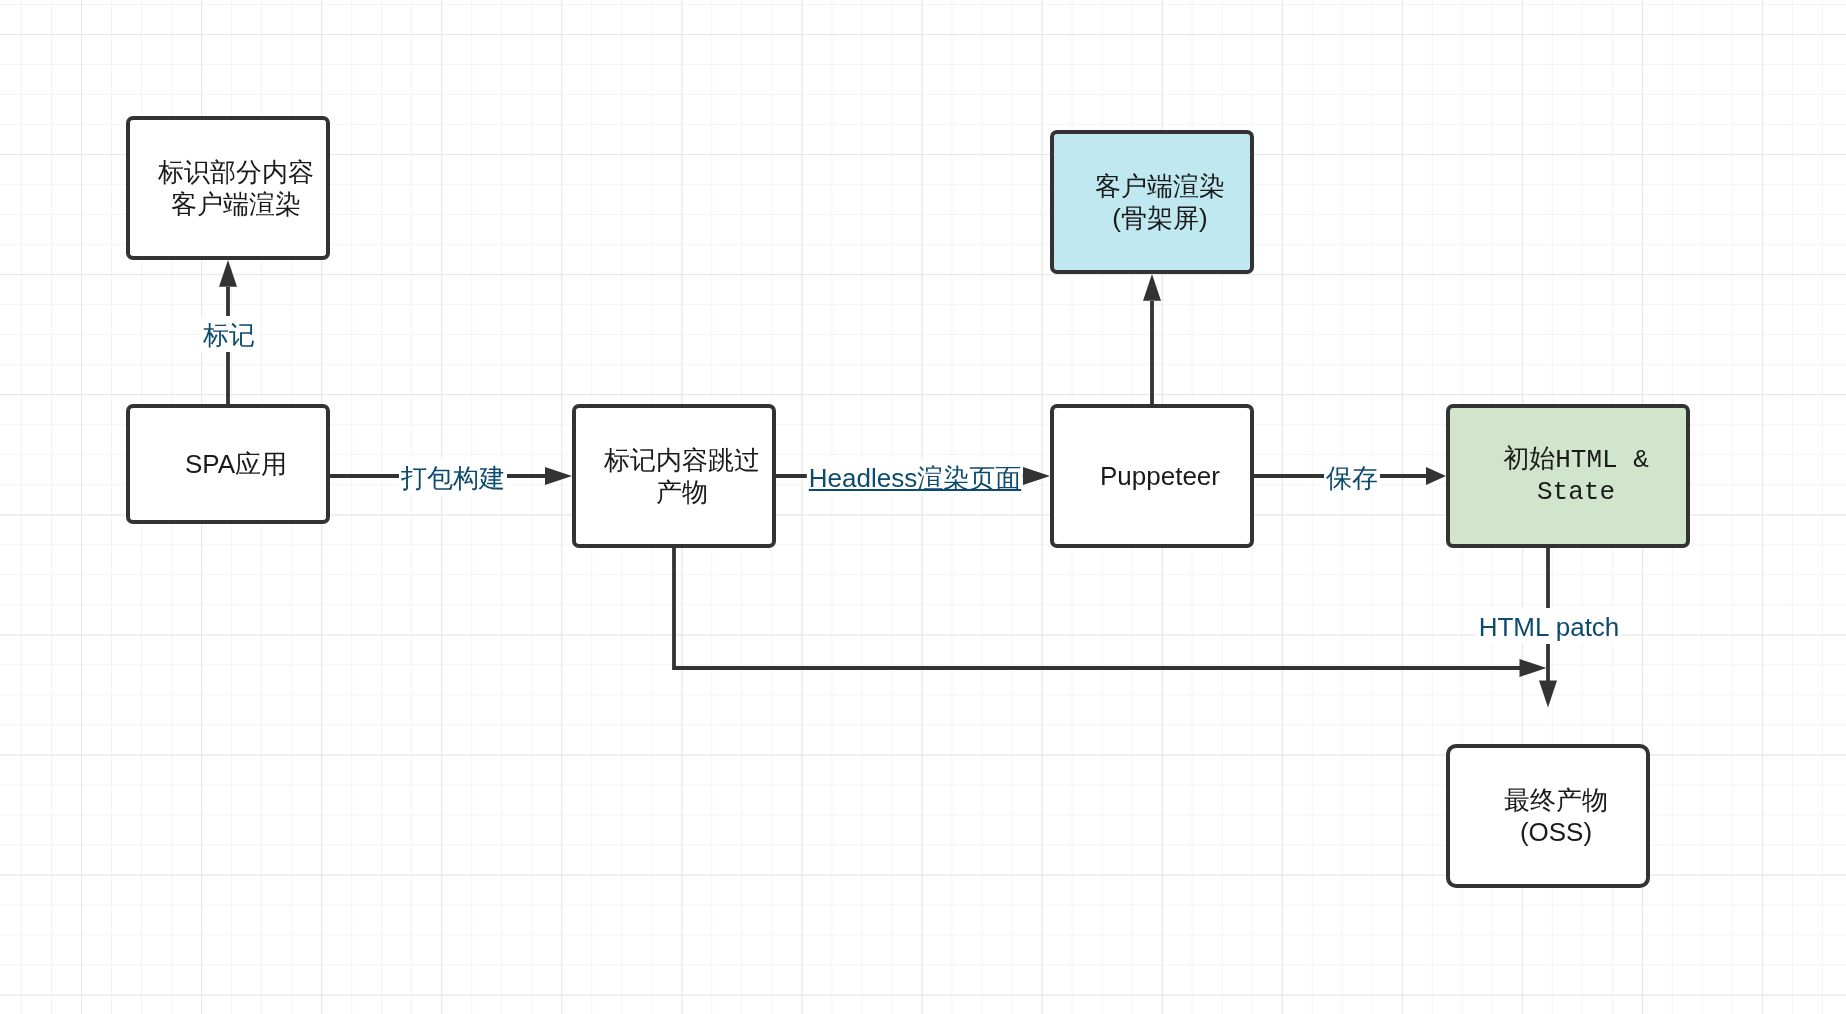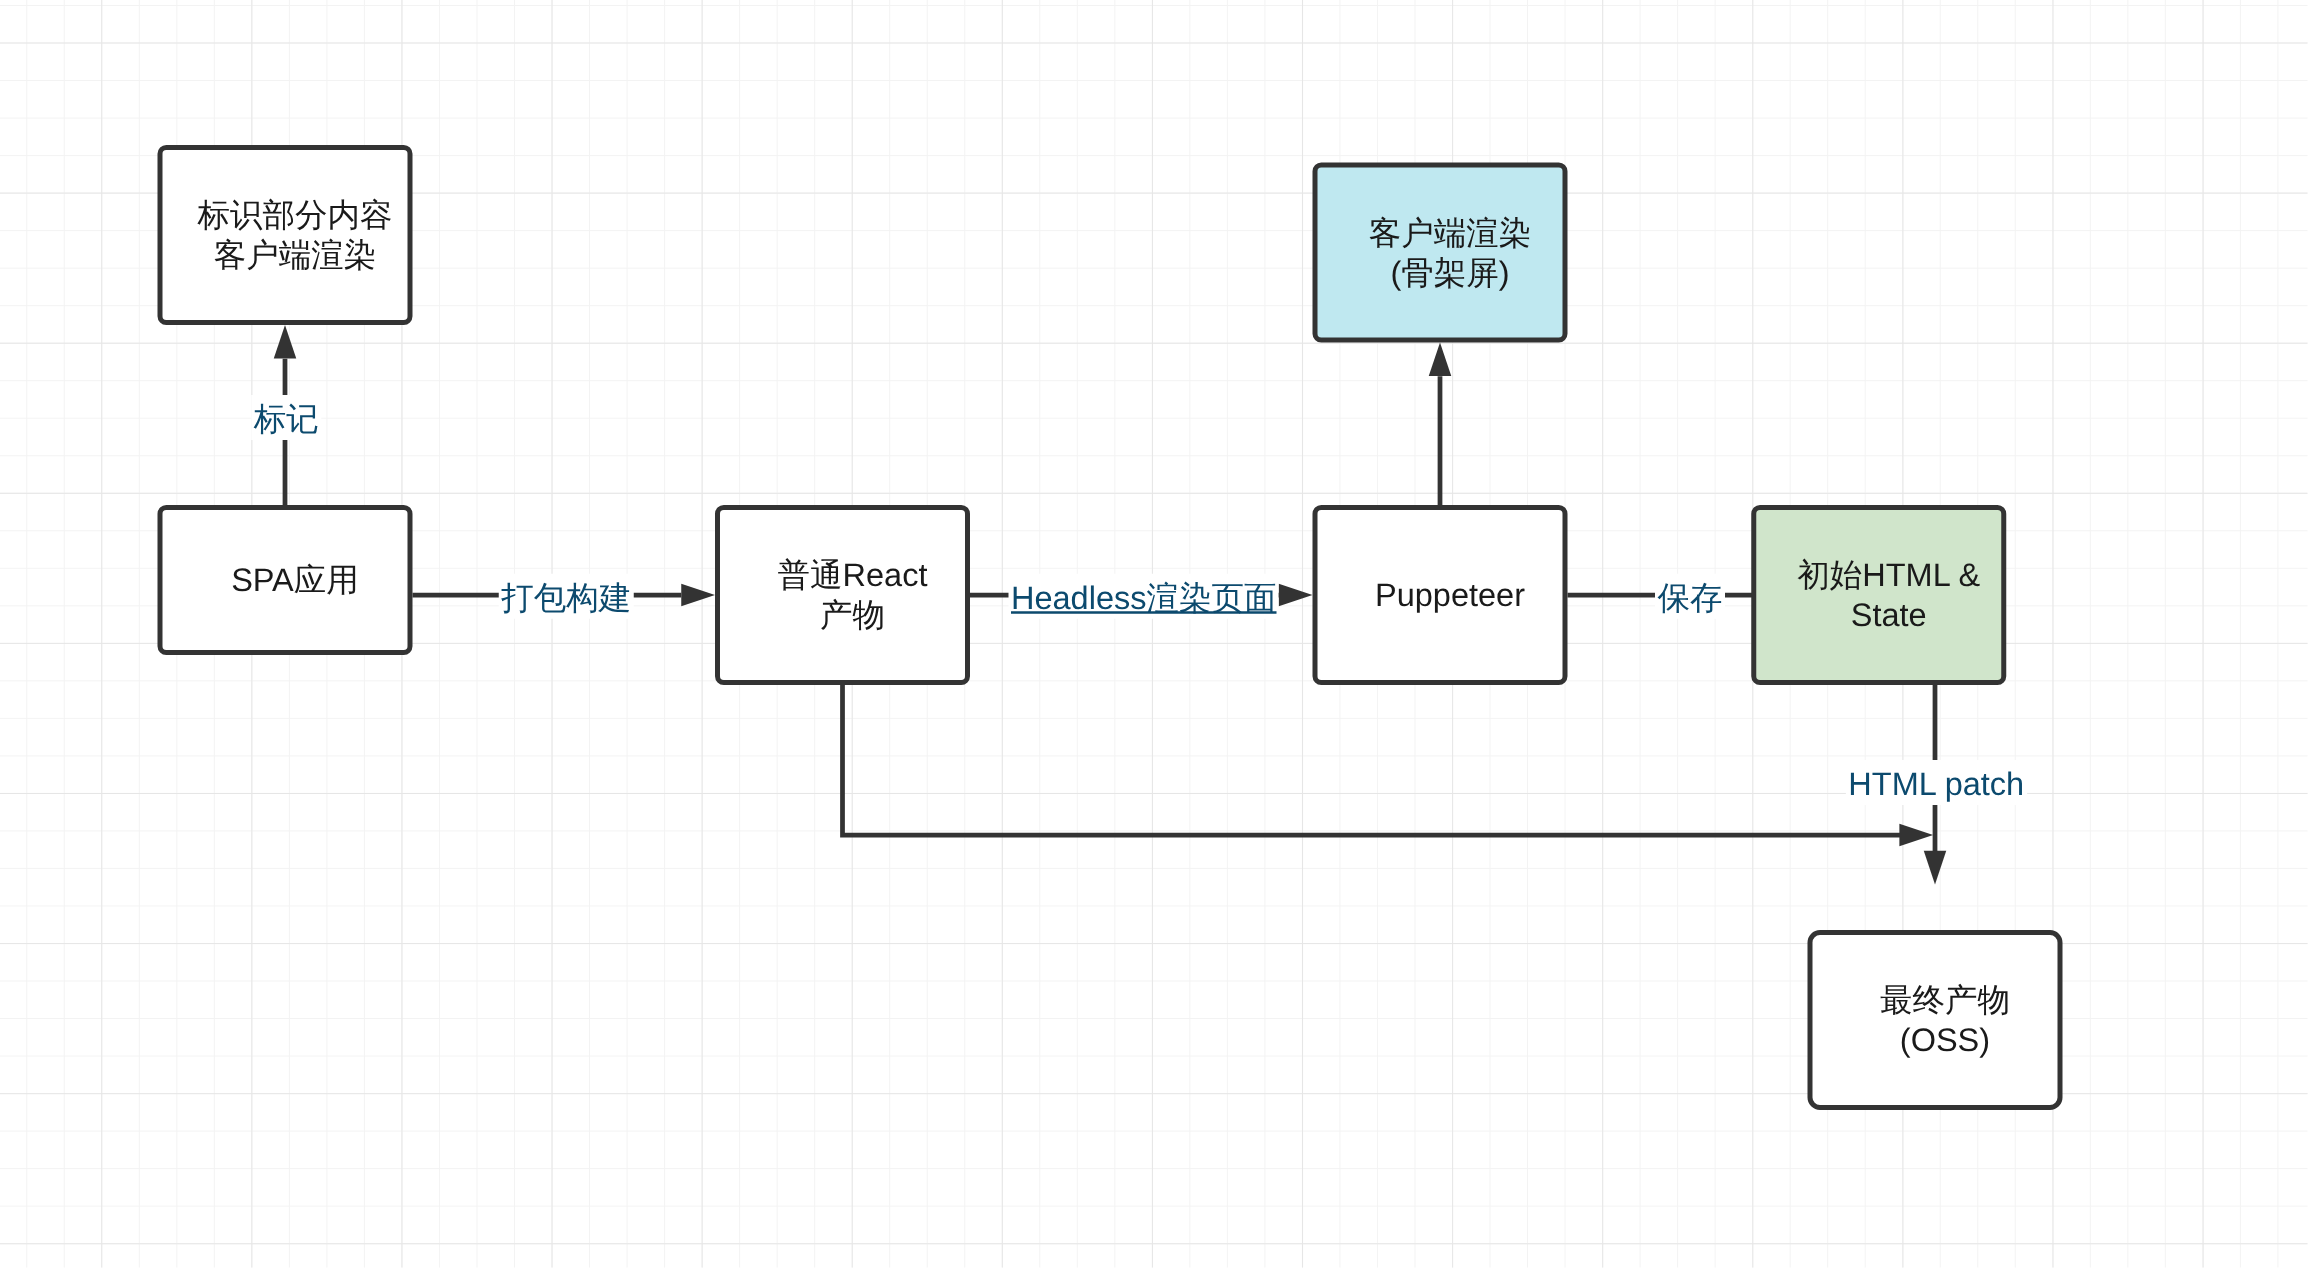--- a/index.html
+++ b/index.html
@@ -88,31 +88,31 @@
   </svg>
 
   <div class="node" style="left:126px; top:116px; width:204px; height:144px;">
     <span class="node-label">标识部分内容
 客户端渲染</span>
   </div>
   <div class="node" style="left:126px; top:404px; width:204px; height:120px;">
     <span class="node-label">SPA应用</span>
   </div>
   <div class="node" style="left:572px; top:404px; width:204px; height:144px;">
-    <span class="node-label">普通React
+    <span class="node-label">标记内容跳过
 产物</span>
   </div>
   <div class="node fill-blue" style="left:1050px; top:130px; width:204px; height:144px;">
     <span class="node-label">客户端渲染
 (骨架屏)</span>
   </div>
   <div class="node" style="left:1050px; top:404px; width:204px; height:144px;">
     <span class="node-label">Puppeteer</span>
   </div>
-  <div class="node fill-green" style="left:1401px; top:404px; width:204px; height:144px;">
+  <div class="node fill-green" style="left:1446px; top:404px; width:244px; height:144px;font-family:Liberation Mono, monospace;">
     <span class="node-label">初始HTML &amp;
 State</span>
   </div>
   <div class="node" style="left:1446px; top:744px; width:204px; height:144px;border-radius:10px;">
     <span class="node-label">最终产物
 (OSS)</span>
   </div>
 
   <div class="edge-label" style="left:229px;  top:334px;">标记</div>
   <div class="edge-label" style="left:453px;  top:477px;">打包构建</div>

